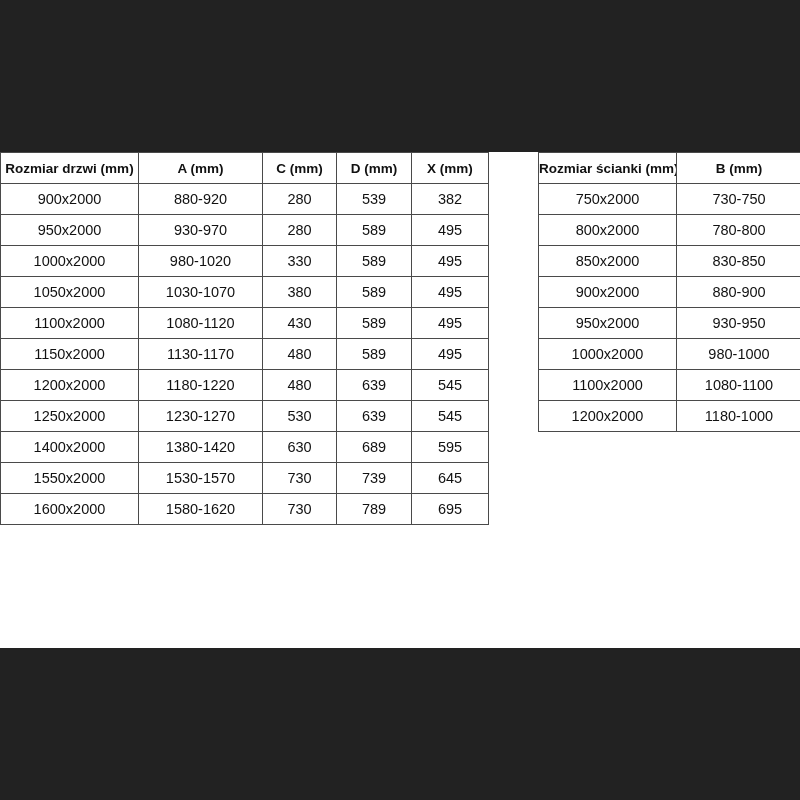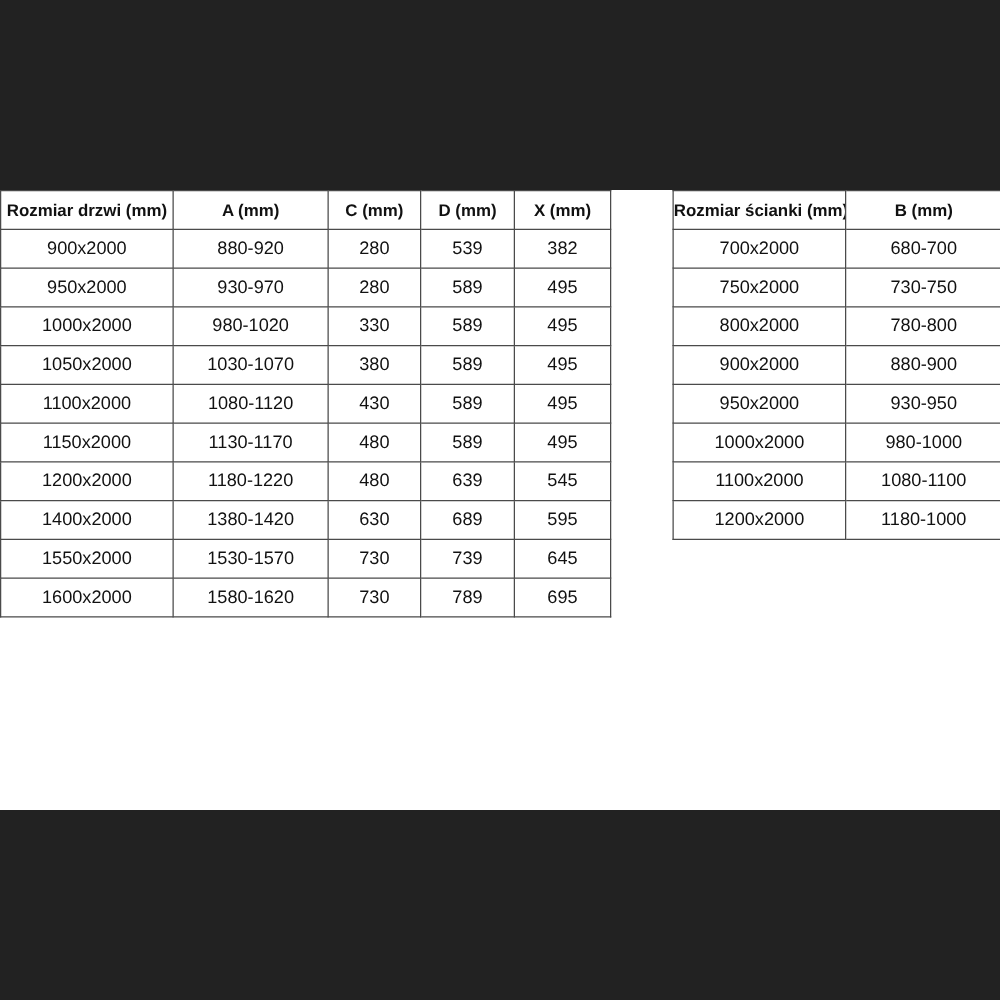--- a/index.html
+++ b/index.html
@@ -111,20 +111,27 @@
           <td>495</td>
         </tr>
         <tr>
           <td>1200x2000</td>
           <td>1180-1220</td>
           <td>480</td>
           <td>639</td>
           <td>545</td>
         </tr>
         <tr>
+          <td>1250x2000</td>
+          <td>1230-1270</td>
+          <td>530</td>
+          <td>639</td>
+          <td>545</td>
+        </tr>
+        <tr>
           <td>1400x2000</td>
           <td>1380-1420</td>
           <td>630</td>
           <td>689</td>
           <td>595</td>
         </tr>
         <tr>
           <td>1550x2000</td>
           <td>1530-1570</td>
           <td>730</td>
@@ -147,32 +154,32 @@
       <col style="width:125px">
     </colgroup>
     <thead>
         <tr>
           <th>Rozmiar ścianki (mm)</th>
           <th>B (mm)</th>
         </tr>
       </thead>
     <tbody>
         <tr>
-          <td>700x2000</td>
-          <td>680-700</td>
-        </tr>
-        <tr>
           <td>750x2000</td>
           <td>730-750</td>
         </tr>
         <tr>
           <td>800x2000</td>
           <td>780-800</td>
         </tr>
         <tr>
+          <td>850x2000</td>
+          <td>830-850</td>
+        </tr>
+        <tr>
           <td>900x2000</td>
           <td>880-900</td>
         </tr>
         <tr>
           <td>950x2000</td>
           <td>930-950</td>
         </tr>
         <tr>
           <td>1000x2000</td>
           <td>980-1000</td>

